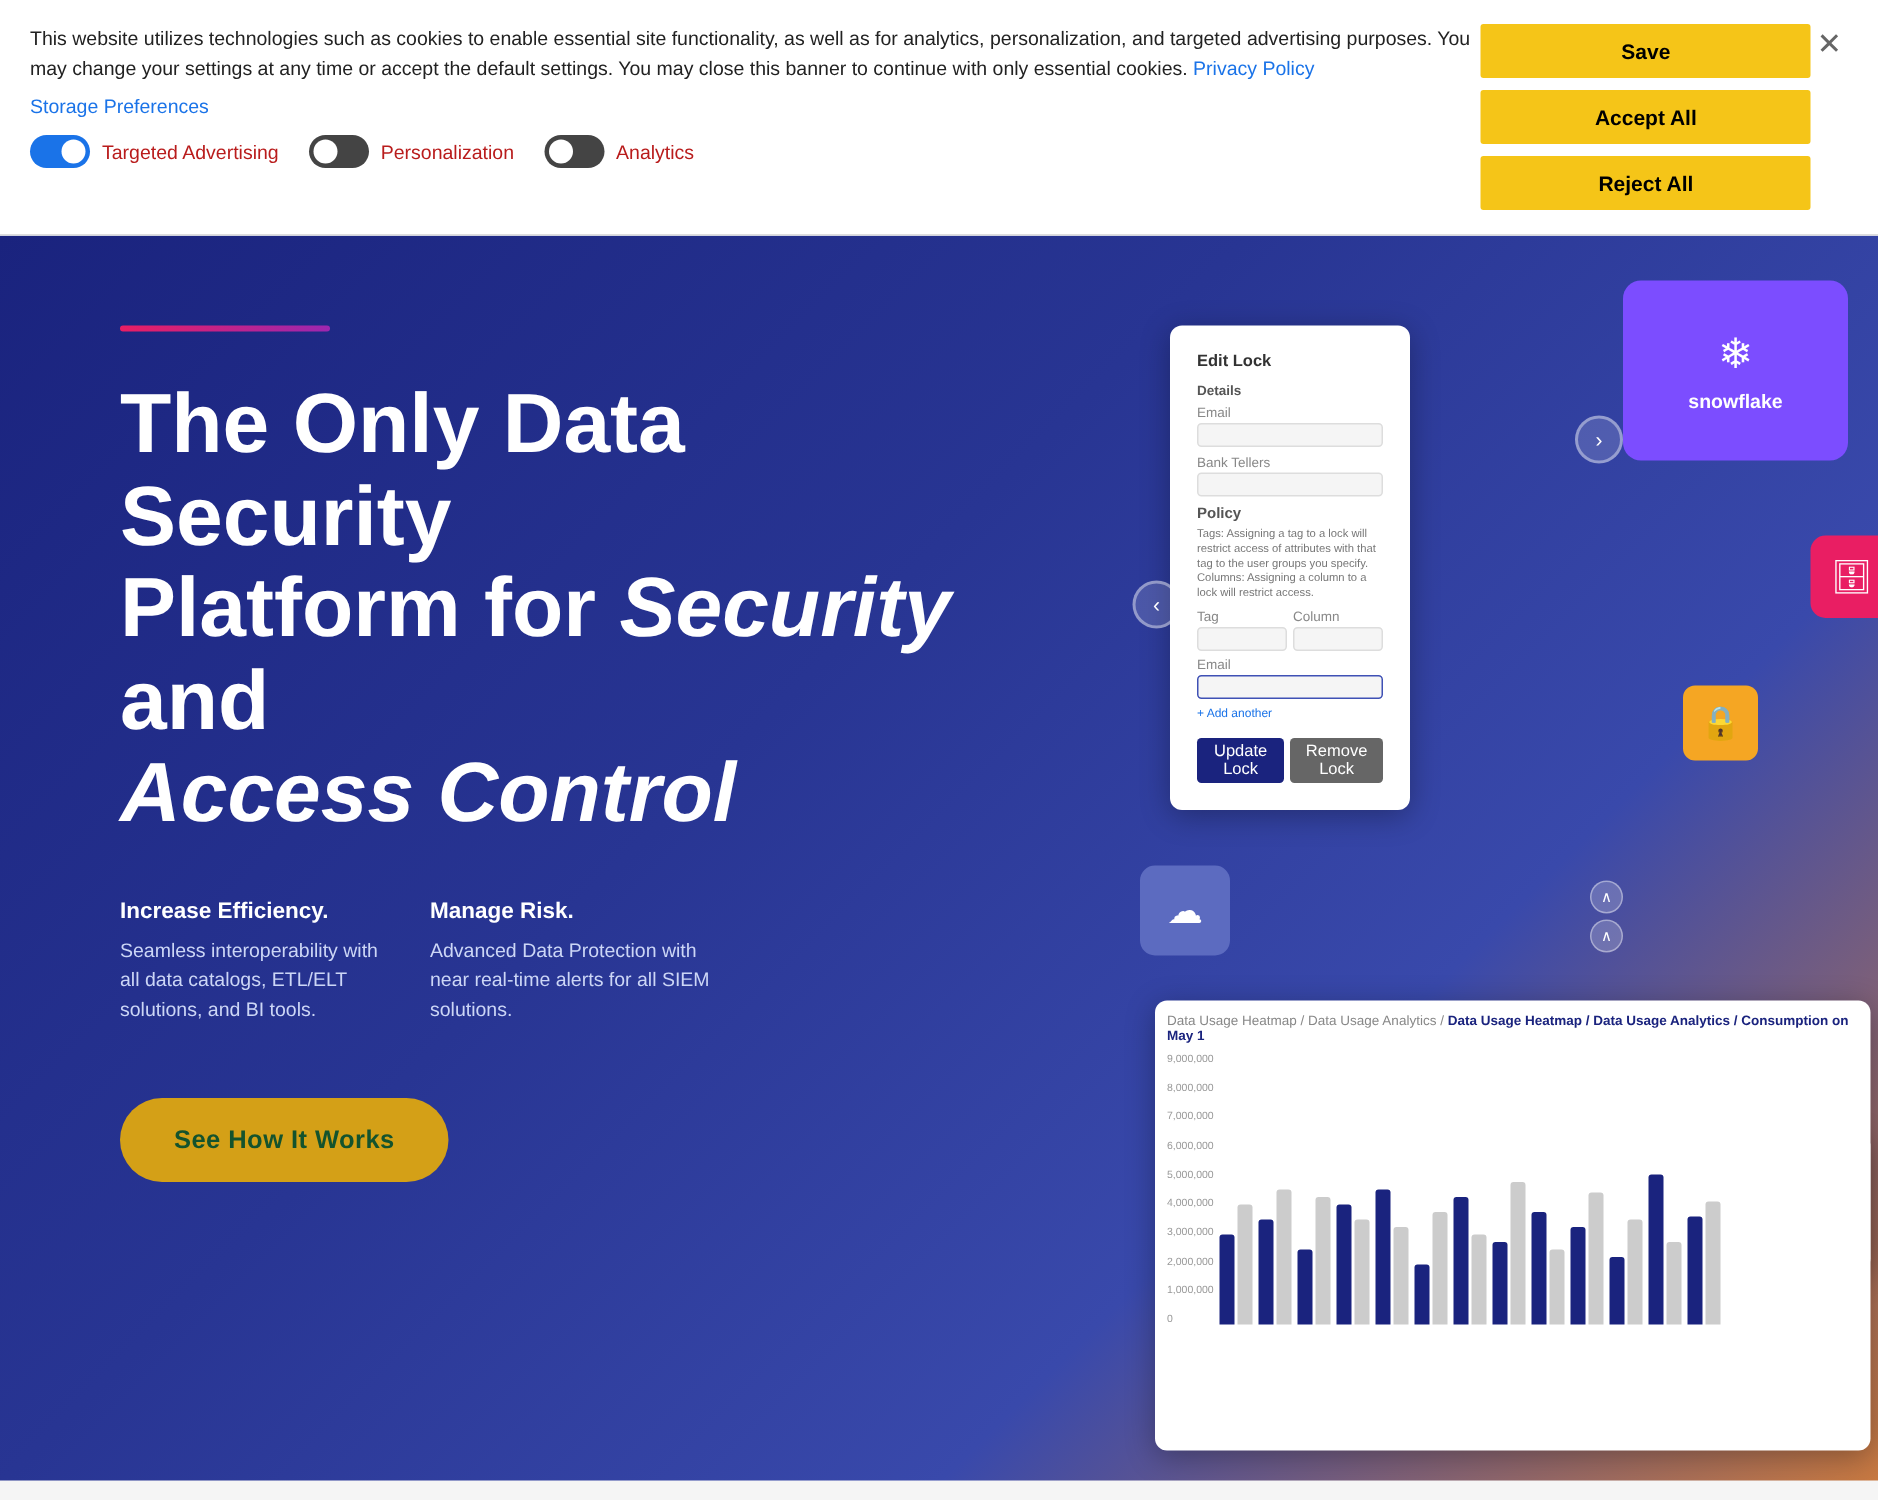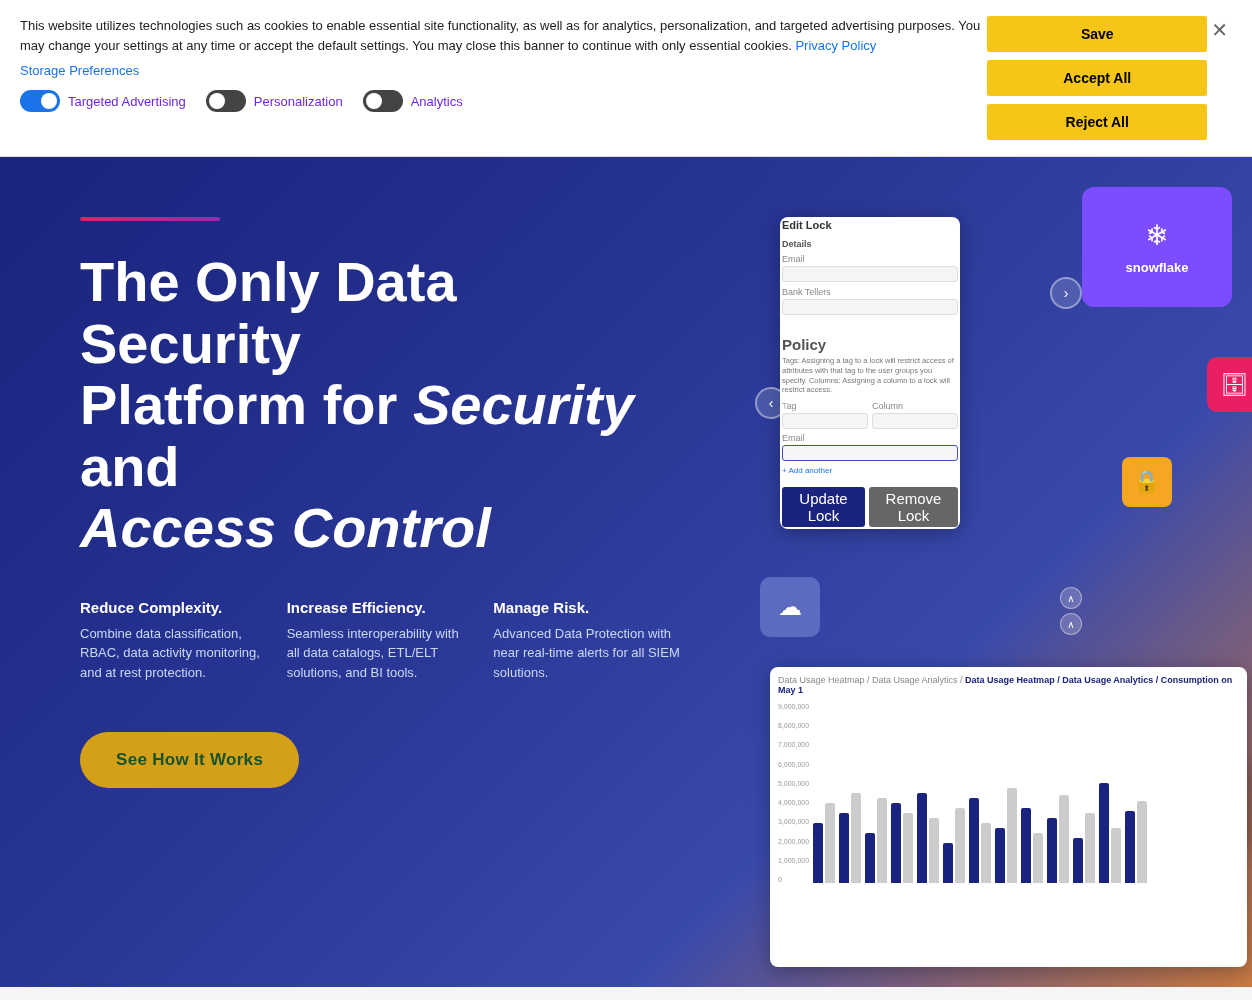--- a/index.html
+++ b/index.html
@@ -38,21 +38,21 @@
     .toggles-row {
       display: flex;
       align-items: center;
       gap: 20px;
     }
     .toggle-item {
       display: flex;
       align-items: center;
       gap: 8px;
       font-size: 13px;
-      color: #6d28d9;
+      color: #b91c1c;
     }
     .toggle-switch {
       width: 40px;
       height: 22px;
       background: #444;
       border-radius: 11px;
       position: relative;
       cursor: pointer;
     }
     .toggle-switch.on { background: #1a73e8; }
@@ -232,24 +232,24 @@
       justify-content: center;
       font-size: 24px;
       color: #fff;
     }
 
     
     .edit-lock-card {
       position: absolute;
       top: 60px;
       left: 20px;
-      width: 180px;
+      width: 160px;
       background: #fff;
       border-radius: 8px;
-      padding: 2px;
+      padding: 18px;
       font-size: 10px;
       box-shadow: 0 4px 20px rgba(0,0,0,0.3);
     }
     .edit-lock-title {
       font-weight: bold;
       font-size: 11px;
       margin-bottom: 8px;
       color: #333;
     }
     .edit-lock-row {
@@ -269,21 +269,21 @@
     }
     .edit-lock-field.active {
       border-color: #3f51b5;
     }
     .edit-lock-btn {
       background: #1a237e;
       color: #fff;
       border: none;
       border-radius: 3px;
       padding: 3px 8px;
-      font-size: 15px;
+      font-size: 11px;
       margin-top: 6px;
       cursor: pointer;
     }
 
     
     .tokenized-card {
       position: absolute;
       bottom: 140px;
       right: 5px;
       width: 210px;
@@ -448,24 +448,20 @@
 <div class="hero">
   <div class="hero-left">
     <div class="hero-accent-line"></div>
     <h1 class="hero-title">
       <span>The Only Data Security</span><br>
       <span>Platform for </span><span class="italic">Security</span><span> and</span><br>
       <span class="italic">Access Control</span>
     </h1>
     <div class="hero-subtitle-grid">
       <div class="hero-subtitle-item">
-        <h3>Reduce Complexity.</h3>
-        <p>Combine data classification, RBAC, data activity monitoring, and at rest protection.</p>
-      </div>
-      <div class="hero-subtitle-item">
         <h3>Increase Efficiency.</h3>
         <p>Seamless interoperability with all data catalogs, ETL/ELT solutions, and BI tools.</p>
       </div>
       <div class="hero-subtitle-item">
         <h3>Manage Risk.</h3>
         <p>Advanced Data Protection with near real-time alerts for all SIEM solutions.</p>
       </div>
     </div>
     <button class="see-how-btn">See How It Works</button>
   </div>
@@ -483,21 +479,21 @@
       <div class="edit-lock-title">Edit Lock</div>
       <div style="font-size:9px;color:#555;margin-bottom:5px;font-weight:bold;">Details</div>
       <div class="edit-lock-row">
         <div class="edit-lock-label">Email</div>
         <div class="edit-lock-field"></div>
       </div>
       <div class="edit-lock-row">
         <div class="edit-lock-label">Bank Tellers</div>
         <div class="edit-lock-field"></div>
       </div>
-      <div style="font-size:15px;color:#555;margin:21px 0 3px;font-weight:bold;">Policy</div>
+      <div style="font-size:10px;color:#555;margin:6px 0 3px;font-weight:bold;">Policy</div>
       <div style="font-size:7.5px;color:#777;line-height:1.3;margin-bottom:6px;">Tags: Assigning a tag to a lock will restrict access of attributes with that tag to the user groups you specify. Columns: Assigning a column to a lock will restrict access.</div>
       <div style="display:flex;gap:4px;margin-bottom:4px;align-items:flex-end;">
         <div style="flex:1;">
           <div class="edit-lock-label">Tag</div>
           <div class="edit-lock-field"></div>
         </div>
         <div style="flex:1;">
           <div class="edit-lock-label">Column</div>
           <div class="edit-lock-field"></div>
         </div>

